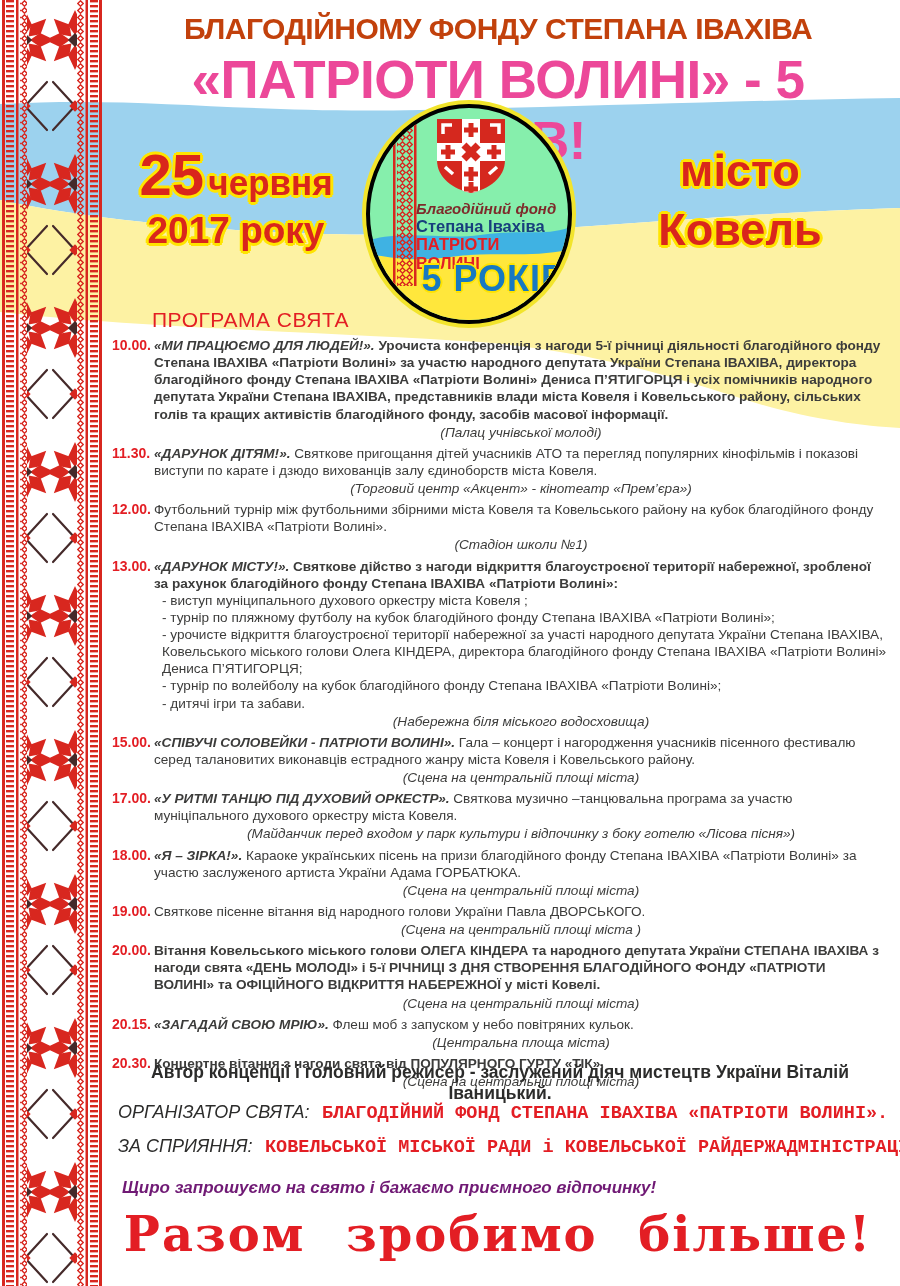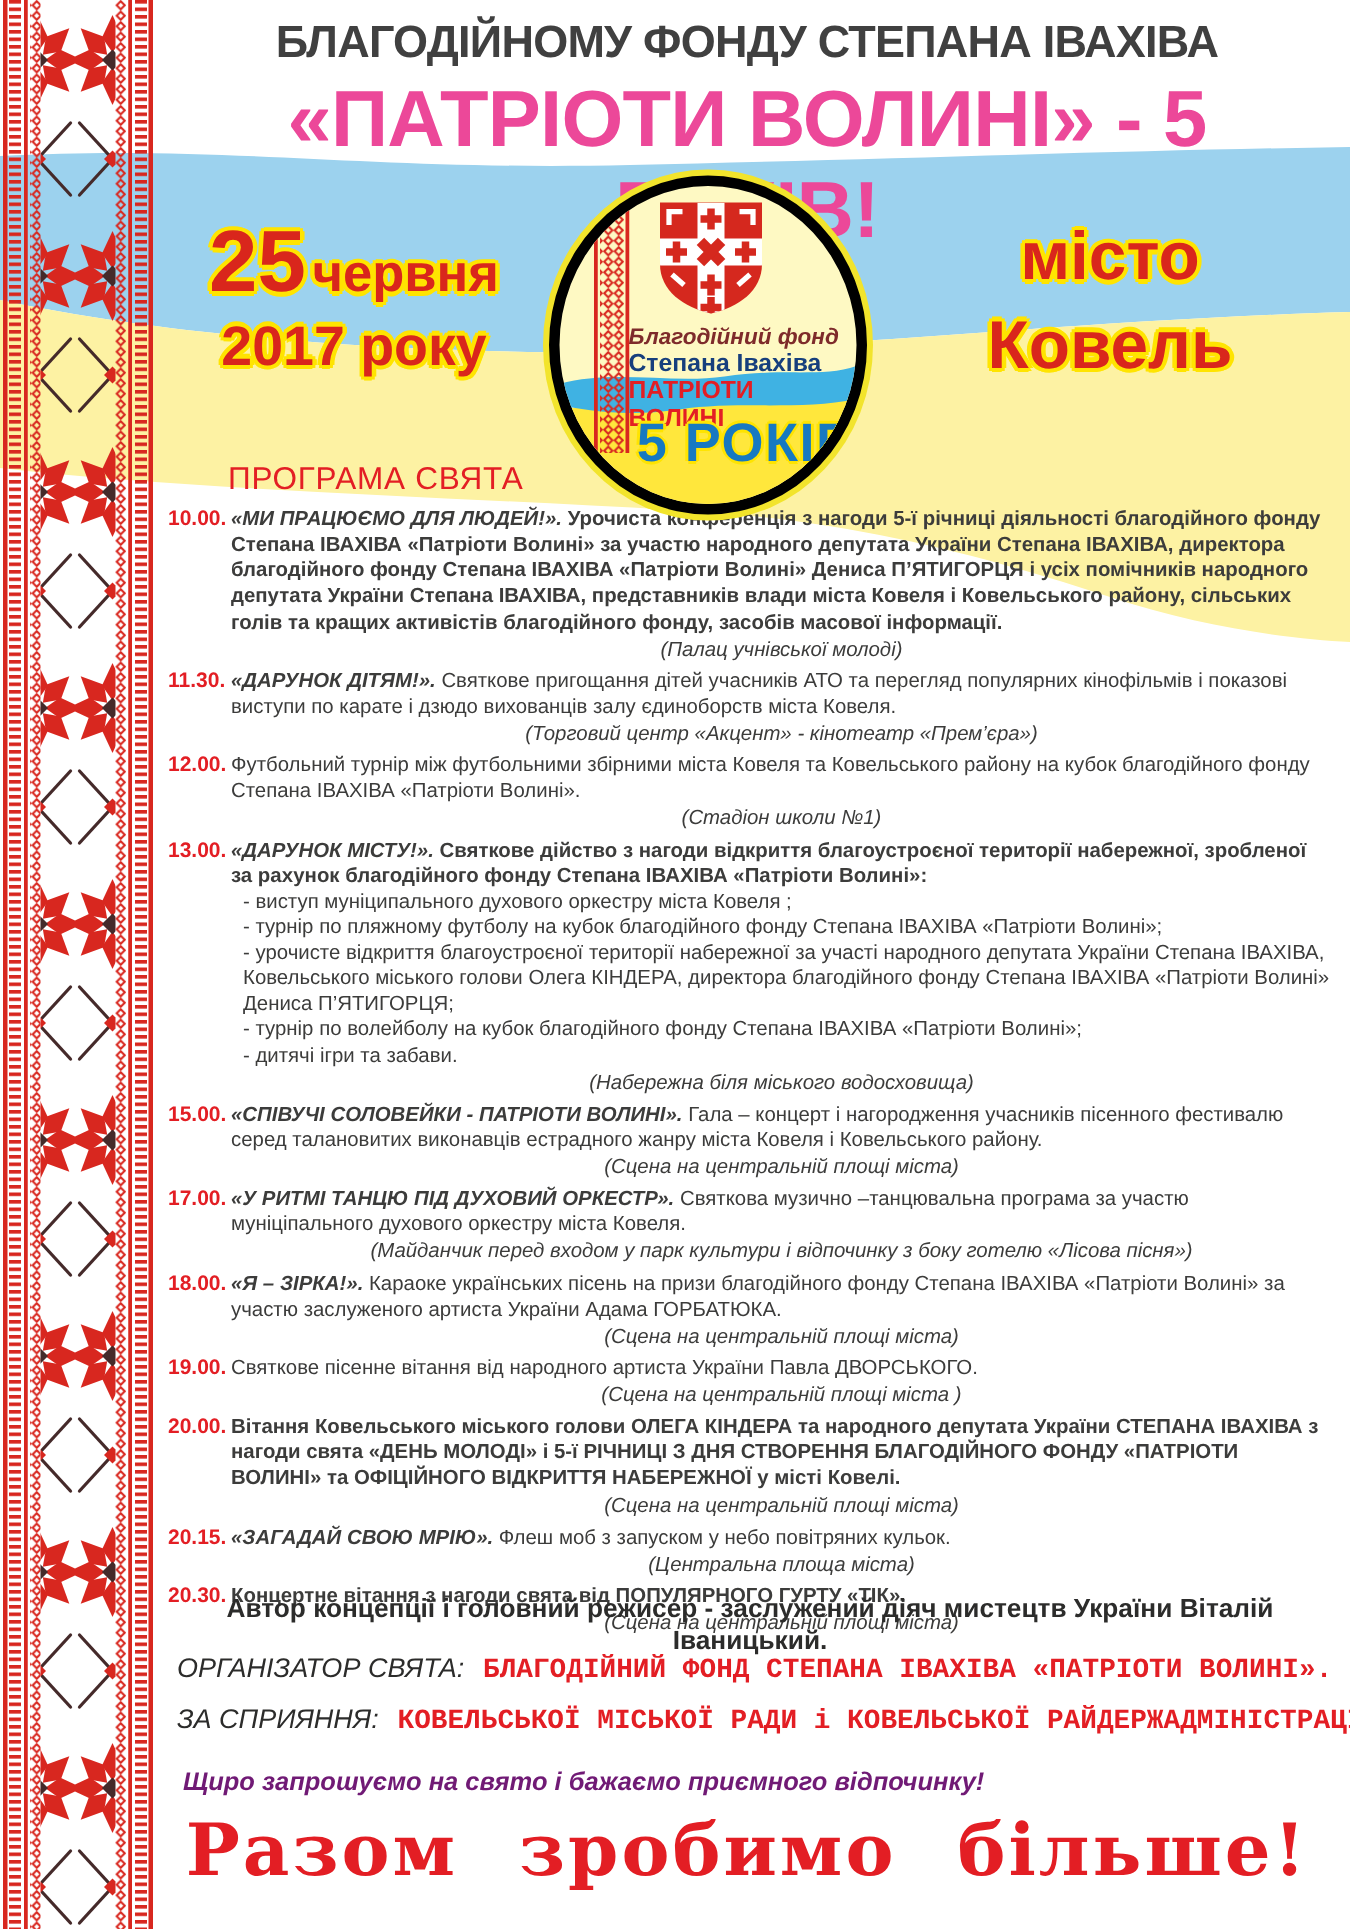--- a/index.html
+++ b/index.html
@@ -6,38 +6,38 @@
   body{
     width:900px;height:1286px;position:relative;overflow:hidden;
     background:#ffffff;font-family:"Liberation Sans",sans-serif;color:#3c3c3b;
   }
   
   .waves{position:absolute;left:0;top:92px;width:900px;height:360px;z-index:1;}
   
   .vysh{position:absolute;left:0;top:0;width:104px;height:1286px;z-index:3;}
   
   .main-title{position:absolute;left:104px;top:12px;width:788px;text-align:center;z-index:4;}
-  .main-title .l1{font-size:30px;font-weight:bold;color:#404040;letter-spacing:-0.5px;}
+  .main-title .l1{font-size:30px;font-weight:bold;color:#c2410c;letter-spacing:-0.5px;}
   .main-title .l2{font-size:53px;font-weight:bold;color:#ec4899;letter-spacing:-0.5px;margin-top:3px;}
   .outline-yellow{
     color:#d9261c;
     text-shadow:3px 0 0 #ffe400,-3px 0 0 #ffe400,0 3px 0 #ffe400,0 -3px 0 #ffe400,
                 2px 2px 0 #ffe400,-2px -2px 0 #ffe400,2px -2px 0 #ffe400,-2px 2px 0 #ffe400;
   }
   .date-block{position:absolute;left:110px;top:146px;width:252px;text-align:center;z-index:4;font-weight:bold;}
   .date-block .day{font-size:58px;line-height:1;}
   .date-block .month{font-size:35px;}
   .date-block .year{font-size:37px;margin-top:6px;}
   .city-block{position:absolute;left:618px;top:146px;width:244px;text-align:center;z-index:4;font-weight:bold;}
   .city-block .c1{font-size:45px;line-height:1.1;}
   .city-block .c2{font-size:45px;margin-top:8px;}
   
   .logo{
-    position:absolute;left:366px;top:117px;width:198px;height:212px;z-index:5;
-    border:7px solid #000000;border-radius:50%;overflow:hidden;background:#fef9c3;
+    position:absolute;left:366px;top:104px;width:198px;height:212px;z-index:5;
+    border:4px solid #000000;border-radius:50%;overflow:hidden;background:#86efac;
     box-shadow:0 0 0 4px #f2e42c;
   }
   .logo-waves{position:absolute;left:0;top:0;width:100%;height:100%;}
   .logo-strip{position:absolute;left:22px;top:12px;z-index:2;}
   .logo-shield{position:absolute;left:64px;top:8px;z-index:2;}
   .lt-type{top:92px;position:absolute;left:46px;right:2px;font-size:15px;font-weight:bold;font-style:italic;color:#7e2b2b;}
   .lt-name{top:109px;position:absolute;left:46px;right:2px;font-size:16.5px;font-weight:bold;color:#173f7d;}
   .lt-patr{top:127px;position:absolute;left:46px;right:2px;font-size:16.5px;font-weight:bold;color:#e31e24;}
   .lt-years{top:150px;position:absolute;left:30px;right:0;font-size:36px;font-weight:bold;color:#1779c1;text-align:right;letter-spacing:1px;
     text-shadow:2px 0 0 #ffe400,-2px 0 0 #ffe400,0 2px 0 #ffe400,0 -2px 0 #ffe400,1px 1px 0 #ffe400,-1px -1px 0 #ffe400;}
@@ -224,21 +224,21 @@
       <div class="prog-item">
         <div class="prog-time">18.00.</div>
         <div class="prog-desc">
           <div class="prog-text"><span class="prog-title">«Я – ЗІРКА!». </span><span class="prog-body">Караоке українських пісень на призи благодійного фонду Степана ІВАХІВА «Патріоти Волині» за участю заслуженого артиста України Адама ГОРБАТЮКА.</span></div>
           <div class="prog-venue">(Сцена на центральній площі міста)</div>
         </div>
       </div>
       <div class="prog-item">
         <div class="prog-time">19.00.</div>
         <div class="prog-desc">
-          <div class="prog-text"><span class="prog-body">Святкове пісенне вітання від народного артиста України Павла ДВОРСЬКОГО.</span></div>
+          <div class="prog-text"><span class="prog-body">Святкове пісенне вітання від народного голови України Павла ДВОРСЬКОГО.</span></div>
           <div class="prog-venue">(Сцена на центральній площі міста )</div>
         </div>
       </div>
       <div class="prog-item">
         <div class="prog-time">20.00.</div>
         <div class="prog-desc">
           <div class="prog-text"><span class="prog-body b">Вітання Ковельського міського голови ОЛЕГА КІНДЕРА та народного депутата України СТЕПАНА ІВАХІВА з нагоди свята «ДЕНЬ МОЛОДІ» і 5-ї РІЧНИЦІ З ДНЯ СТВОРЕННЯ БЛАГОДІЙНОГО ФОНДУ «ПАТРІОТИ ВОЛИНІ» та ОФІЦІЙНОГО ВІДКРИТТЯ НАБЕРЕЖНОЇ у місті Ковелі.</span></div>
           <div class="prog-venue">(Сцена на центральній площі міста)</div>
         </div>
       </div>

